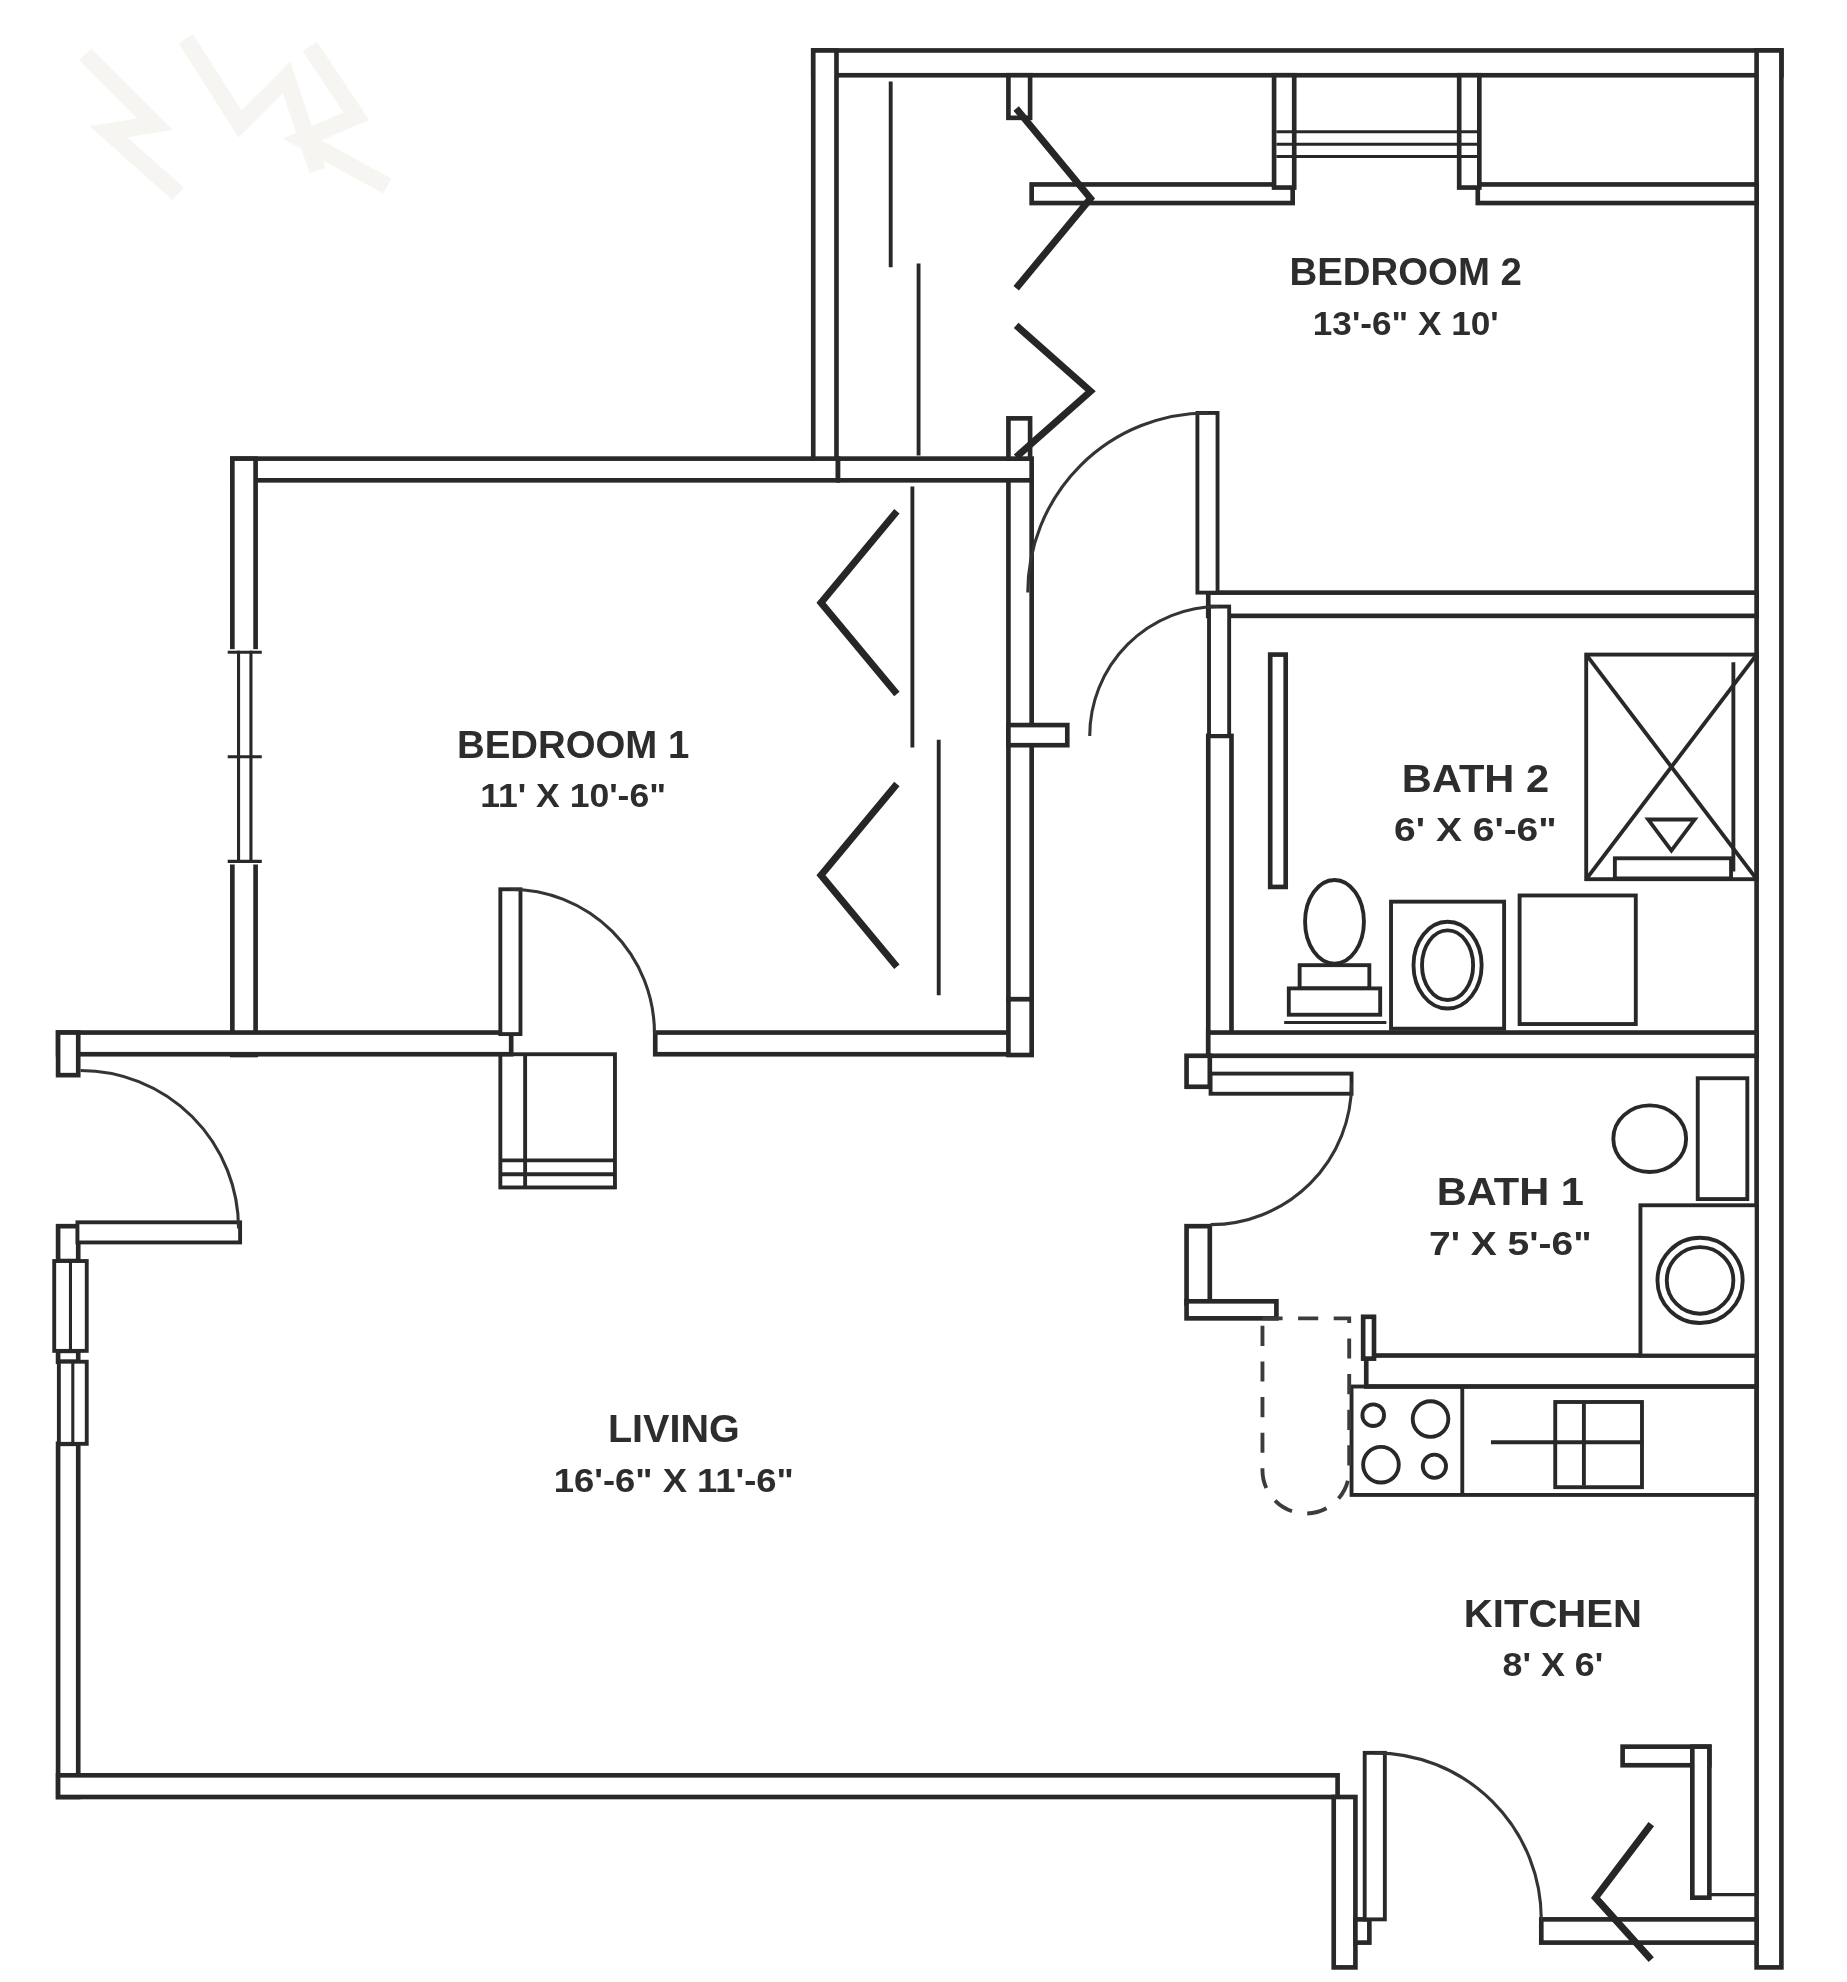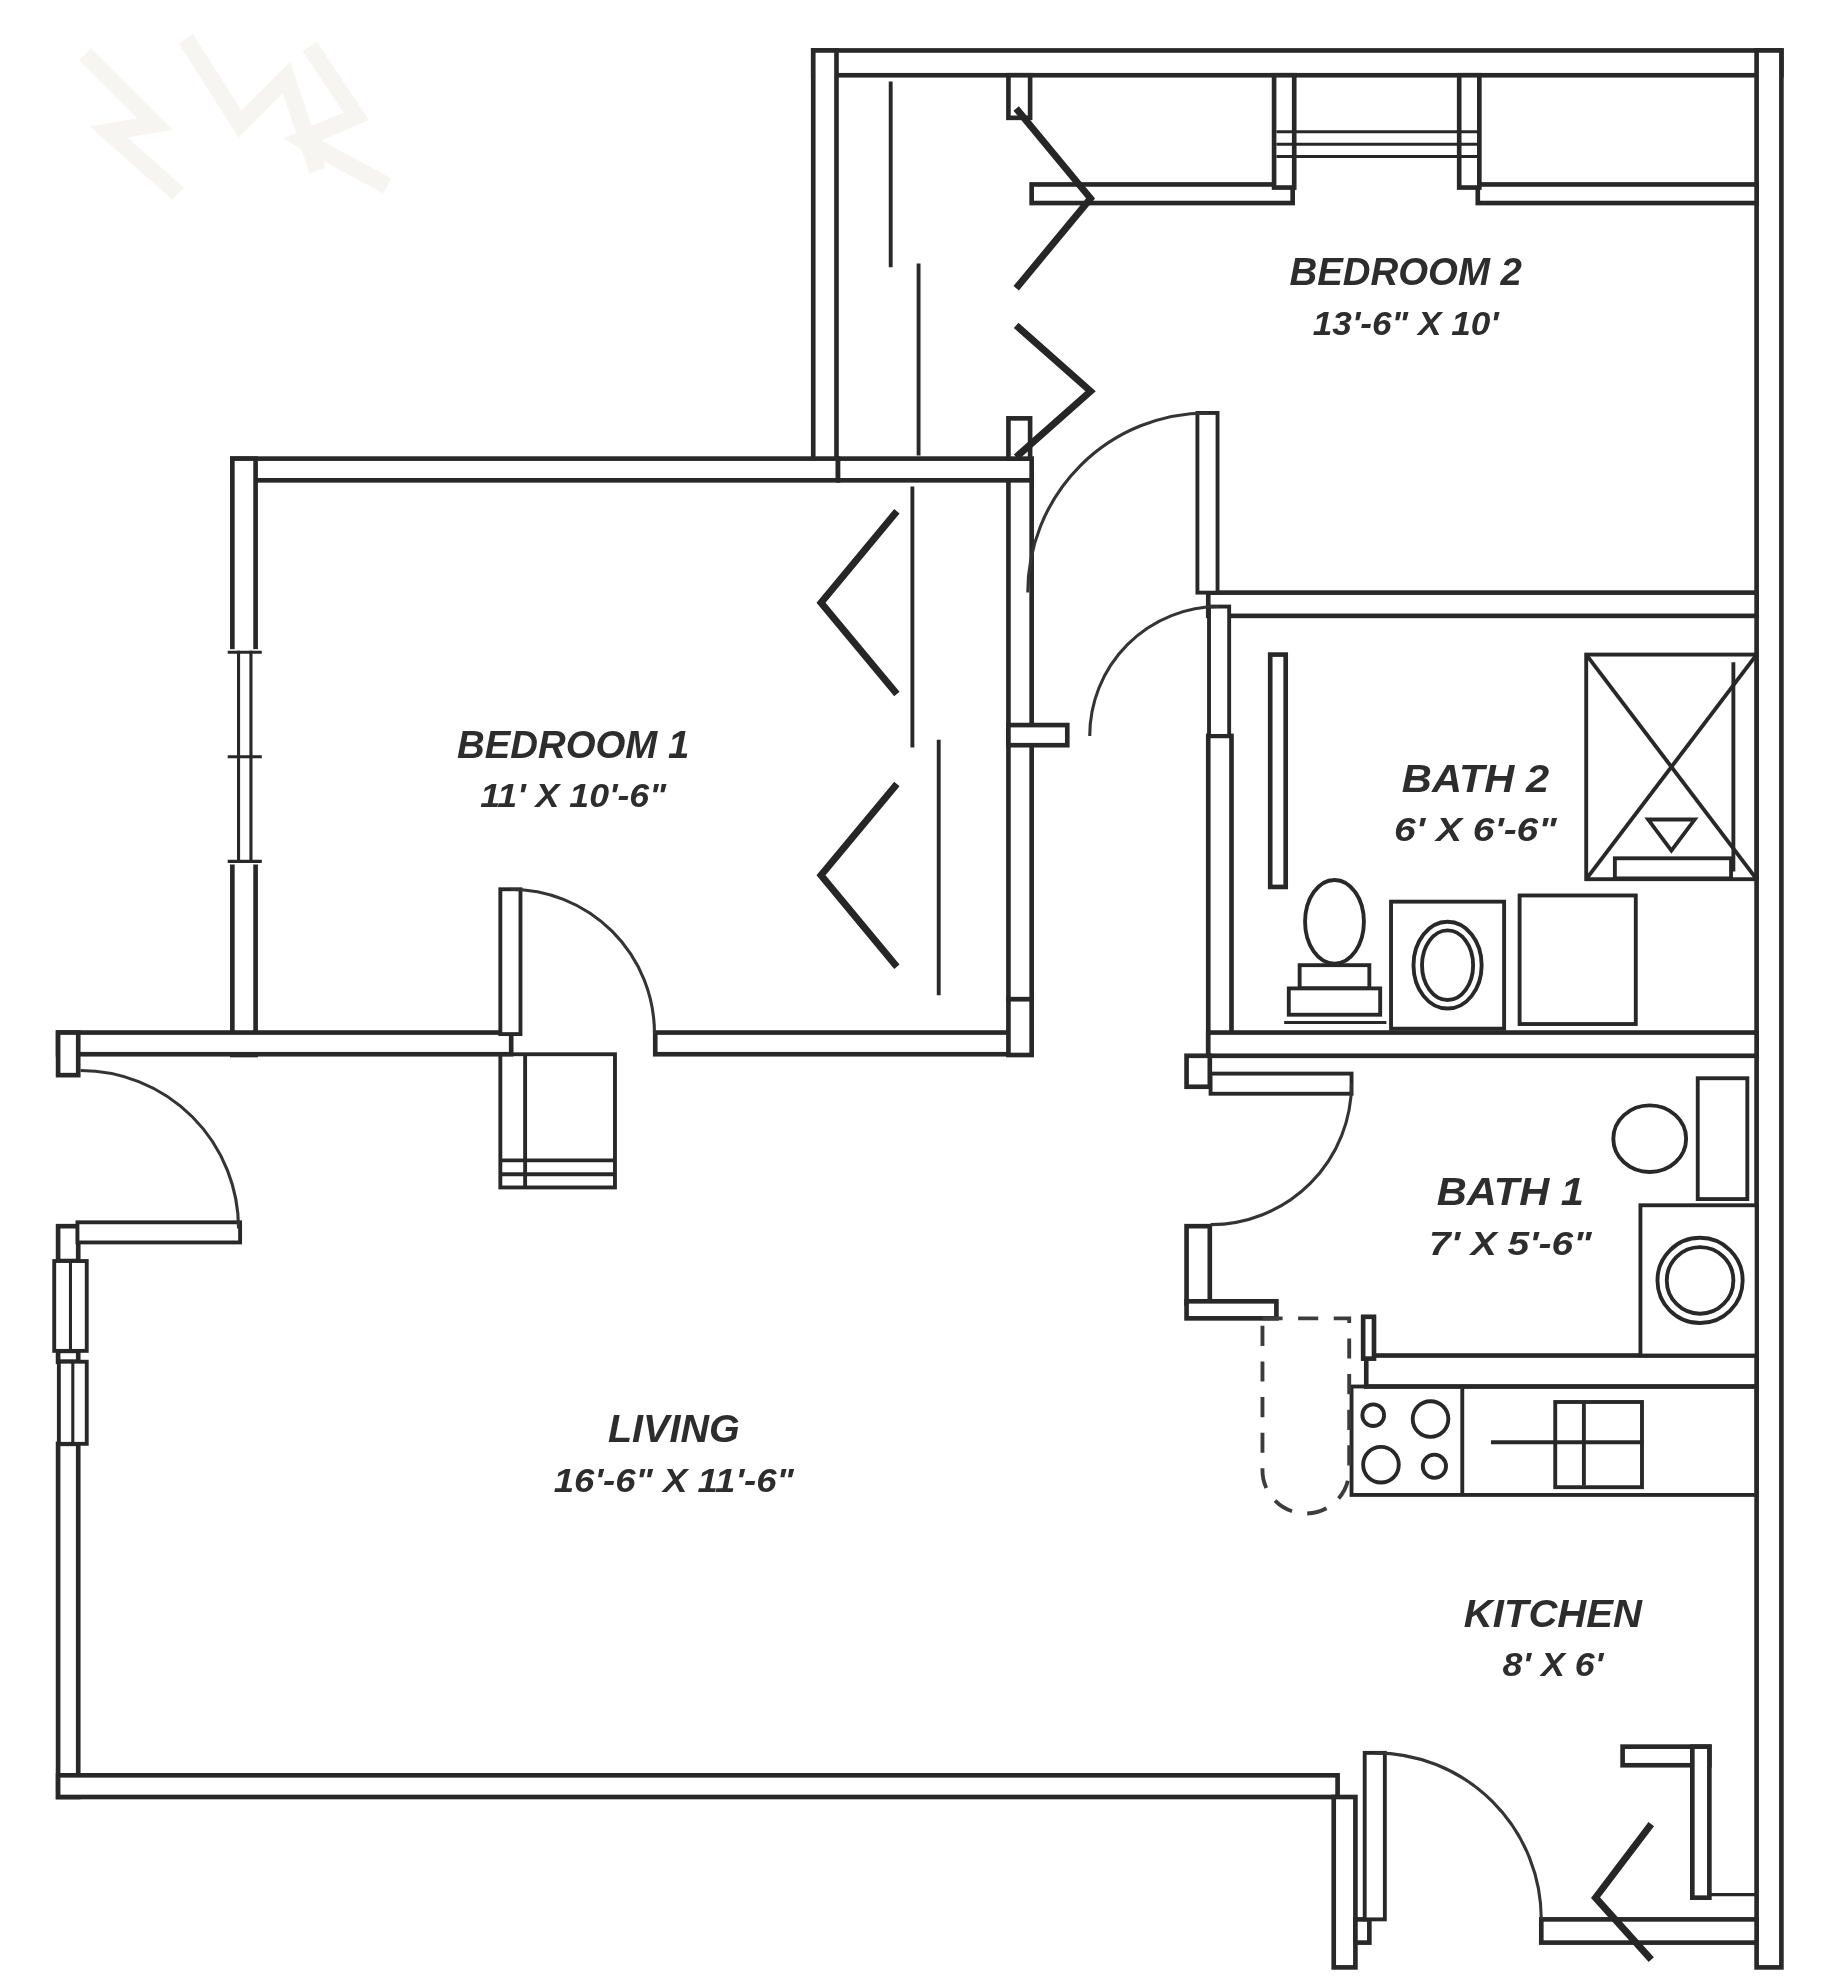--- a/index.html
+++ b/index.html
@@ -1,17 +1,17 @@
 <!DOCTYPE html>
 <html style="font-size:12.4px"><head>
 <meta charset="utf-8">
 <style>
   html,body{margin:0;padding:0;background:#ffffff;}
   .plan-wrap{position:relative;width:1848px;height:1983px;background:#ffffff;overflow:hidden;
-             font-family:"Liberation Sans",sans-serif;font-style:italic;}
+             font-family:"Liberation Sans",sans-serif;}
   svg{display:block}
   .wall{fill:#ffffff;stroke:#282828;stroke-width:6;}
   .ln{fill:none;stroke:#282828;stroke-width:6;stroke-linecap:square;}
   .thin{stroke-width:4;}
   .arc{fill:none;stroke:#343434;stroke-width:4;}
   .fx{fill:#ffffff;stroke:#282828;stroke-width:5;}
   .fxl{fill:none;stroke:#282828;stroke-width:5;}
   .chev{fill:none;stroke:#262626;stroke-width:9;stroke-linejoin:miter;}
   .slide{fill:none;stroke:#282828;stroke-width:5;}
   .dash{fill:none;stroke:#3c3c3c;stroke-width:5;stroke-dasharray:26 20;}

